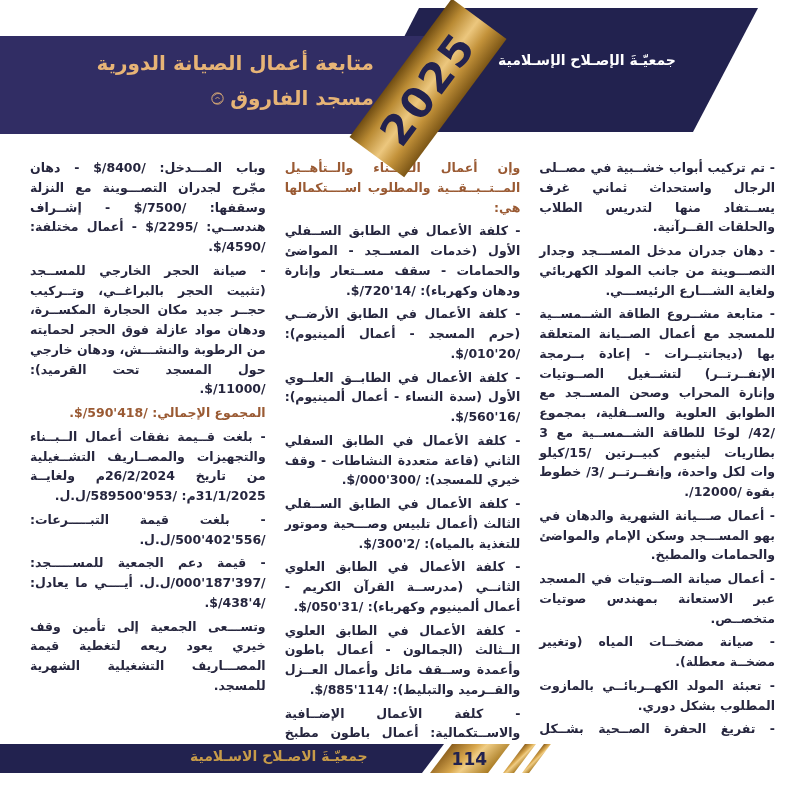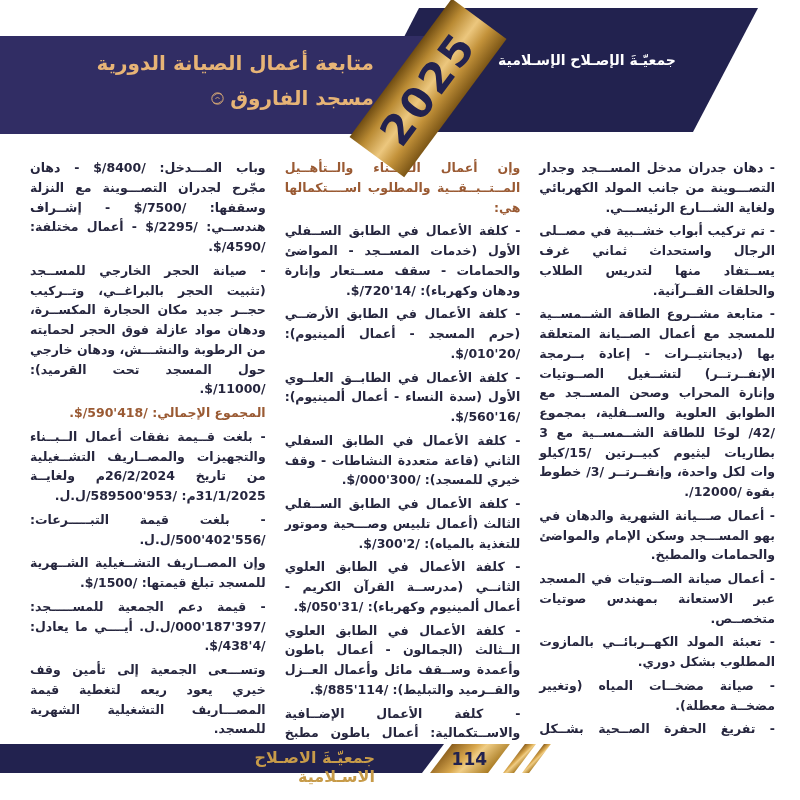--- a/index.html
+++ b/index.html
@@ -27,22 +27,22 @@
   .body-cols{position:absolute;top:158px;left:25px;width:750px;height:586px;
              direction:rtl;display:flex;gap:14px;}
   .col{flex:1 1 0;overflow:hidden;text-align:justify;color:#26263e;
        font-size:12.5px;font-weight:bold;line-height:1.58;}
   .col p{margin:0 0 4px 5px;}
   .brown{color:#9a5a33;}
 
   
   .ftr-band{position:absolute;left:0;top:744px;width:444px;height:29px;background:#22224f;
             clip-path:polygon(0 0,444px 0,422px 29px,0 29px);}
-  .ftr-org{position:absolute;left:190px;top:748px;width:185px;text-align:right;
-           color:#c79b49;font-size:16px;font-weight:bold;letter-spacing:1px;z-index:2;}
+  .ftr-org{position:absolute;left:190px;top:748px;width:185px;text-align:left;
+           color:#c79b49;font-size:14px;font-weight:bold;letter-spacing:1px;z-index:2;}
   .gold-fill{background:linear-gradient(105deg,#8a5d1c,#d9a84e 40%,#f0cd85 55%,#a87a22);}
   .pagenum{position:absolute;left:441px;top:744px;width:58px;height:29px;
            transform:skewX(-37deg);display:flex;align-items:center;justify-content:center;}
   .pagenum span{transform:skewX(37deg);color:#22224f;font-size:17px;font-weight:bold;}
   .stripe{position:absolute;top:744px;height:29px;transform:skewX(-37deg);}
   .s1{left:514px;width:11px;}
   .s2{left:533px;width:7px;}
   .seal{flex:0 0 auto;}
 </style>
 </head>
@@ -64,27 +64,27 @@
     </div>
   </div>
 
   <div class="ribbon">
     <span>2025</span>
   </div>
 
   <div class="body-cols">
 
     <div class="col">
+      <p>- تم تركيب أبواب خشــبية في مصــلى الرجال واستحداث ثماني غرف يســتفاد منها لتدريس الطلاب والحلقات القــرآنية.</p>
       <p>- دهان جدران مدخل المســـجد وجدار التصـــوينة من جانب المولد الكهربائي ولغاية الشـــارع الرئيســـي.</p>
-      <p>- تم تركيب أبواب خشــبية في مصــلى الرجال واستحداث ثماني غرف يســتفاد منها لتدريس الطلاب والحلقات القــرآنية.</p>
       <p>- متابعة مشــروع الطاقة الشــمســية للمسجد مع أعمال الصــيانة المتعلقة بها (ديجانتيــرات - إعادة بــرمجة الإنفــرتــر) لتشــغيل الصــوتيات وإنارة المحراب وصحن المســجد مع الطوابق العلوية والســفلية، بمجموع /42/ لوحًا للطاقة الشــمســية مع 3 بطاريات ليثيوم كبيــرتين /15/كيلو وات لكل واحدة، وإنفــرتــر /3/ خطوط بقوة /12000/.</p>
       <p>- أعمال صـــيانة الشهرية والدهان في بهو المســـجد وسكن الإمام والمواضئ والحمامات والمطبخ.</p>
       <p>- أعمال صيانة الصــوتيات في المسجد عبر الاستعانة بمهندس صوتيات متخصــص.</p>
+      <p>- صيانة مضخــات المياه (وتغيير مضخــة معطلة).</p>
       <p>- تعبئة المولد الكهــربائــي بالمازوت المطلوب بشكل دوري.</p>
-      <p>- صيانة مضخــات المياه (وتغيير مضخــة معطلة).</p>
       <p>- تفريغ الحفرة الصــحية بشــكل دوري.</p>
     </div>
 
     <div class="col">
       <p class="brown">وإن أعمال الــبــناء والــتأهــيل المــتــبــقــية والمطلوب اســــتكمالها هي:</p>
       <p>- كلفة الأعمال في الطابق الســفلي الأول (خدمات المســجد - المواضئ والحمامات - سقف مســتعار وإنارة ودهان وكهرباء): /14'720/$.</p>
       <p>- كلفة الأعمال في الطابق الأرضــي (حرم المسجد - أعمال ألمينيوم): /20'010/$.</p>
       <p>- كلفة الأعمال في الطابــق العلــوي الأول (سدة النساء - أعمال ألمينيوم): /16'560/$.</p>
       <p>- كلفة الأعمال في الطابق السفلي الثاني (قاعة متعددة النشاطات - وقف خيري للمسجد): /300'000/$.</p>
       <p>- كلفة الأعمال في الطابق الســفلي الثالث (أعمال تلبيس وصـــحية وموتور للتغذية بالمياه): /2'300/$.</p>
@@ -92,21 +92,20 @@
       <p>- كلفة الأعمال في الطابق العلوي الــثالث (الجمالون - أعمال باطون وأعمدة وســقف مائل وأعمال العــزل والقــرميد والتبليط): /114'885/$.</p>
       <p>- كلفة الأعمال الإضــافية والاســتكمالية: أعمال باطون مطبخ أمام الجهة القبلية</p>
     </div>
 
     <div class="col">
       <p>وباب المـــدخل: /8400/$ - دهان مجّرح لجدران التصـــوينة مع النزلة وسقفها: /7500/$ - إشــراف هندســي: /2295/$ - أعمال مختلفة: /4590/$.</p>
       <p>- صيانة الحجر الخارجي للمســجد (تثبيت الحجر بالبراغــي، وتــركيب حجــر جديد مكان الحجارة المكســرة، ودهان مواد عازلة فوق الحجر لحمايته من الرطوبة والنشـــش، ودهان خارجي حول المسجد تحت القرميد): /11000/$.</p>
       <p class="brown">المجموع الإجمالي: /418'590/$.</p>
       <p>- بلغت قــيمة نفقات أعمال الــبــناء والتجهيزات والمصــاريف التشــغيلية من تاريخ 26/2/2024م ولغايــة 31/1/2025م: /953'589500/ل.ل.</p>
       <p>- بلغت قيمة التبـــــرعات: /556'402'500/ل.ل.</p>
-      <p>وإن المصــاريف التشــغيلية الشــهرية للمسجد تبلغ قيمتها: /1500/$.</p>
       <p>- قيمة دعم الجمعية للمســـــجد: /397'187'000/ل.ل. أيــــي ما يعادل: /4'438/$.</p>
       <p>وتســـعى الجمعية إلى تأمين وقف خيري يعود ريعه لتغطية قيمة المصـــاريف التشغيلية الشهرية للمسجد.</p>
     </div>
 
   </div>
 
   <div class="ftr-band"></div>
   <div class="ftr-org">جمعيّـةَ الاصـلاح الاسـلامية</div>
   <div class="pagenum gold-fill">
     <span>114</span>

